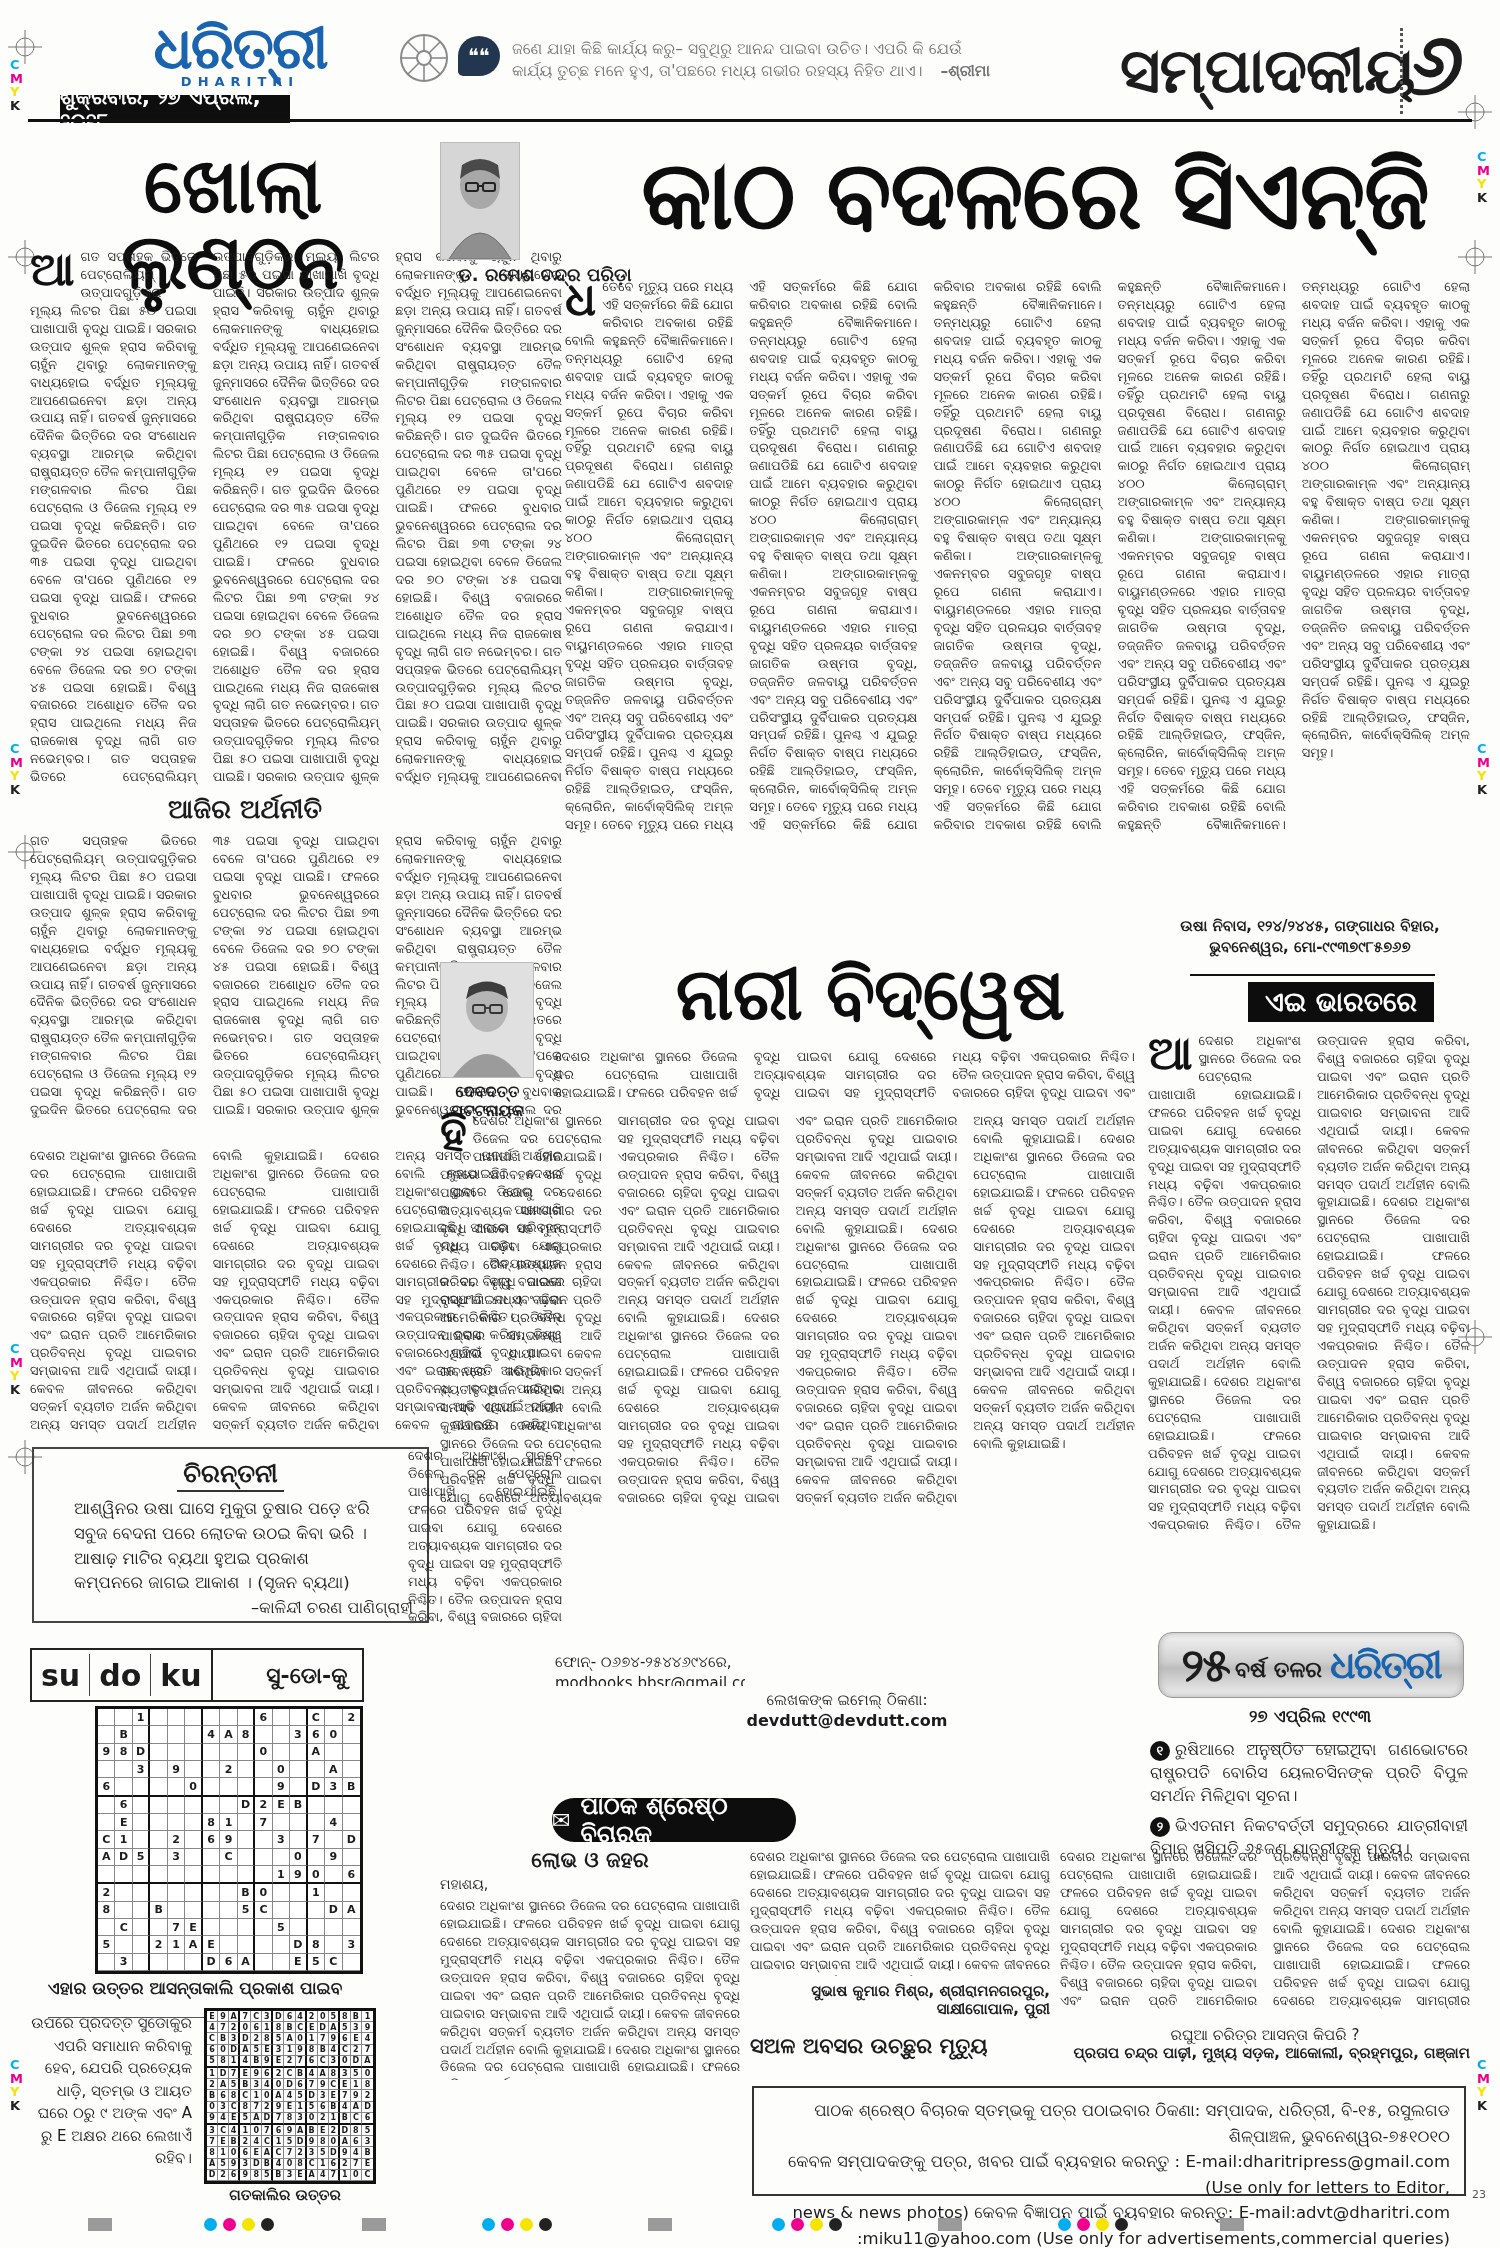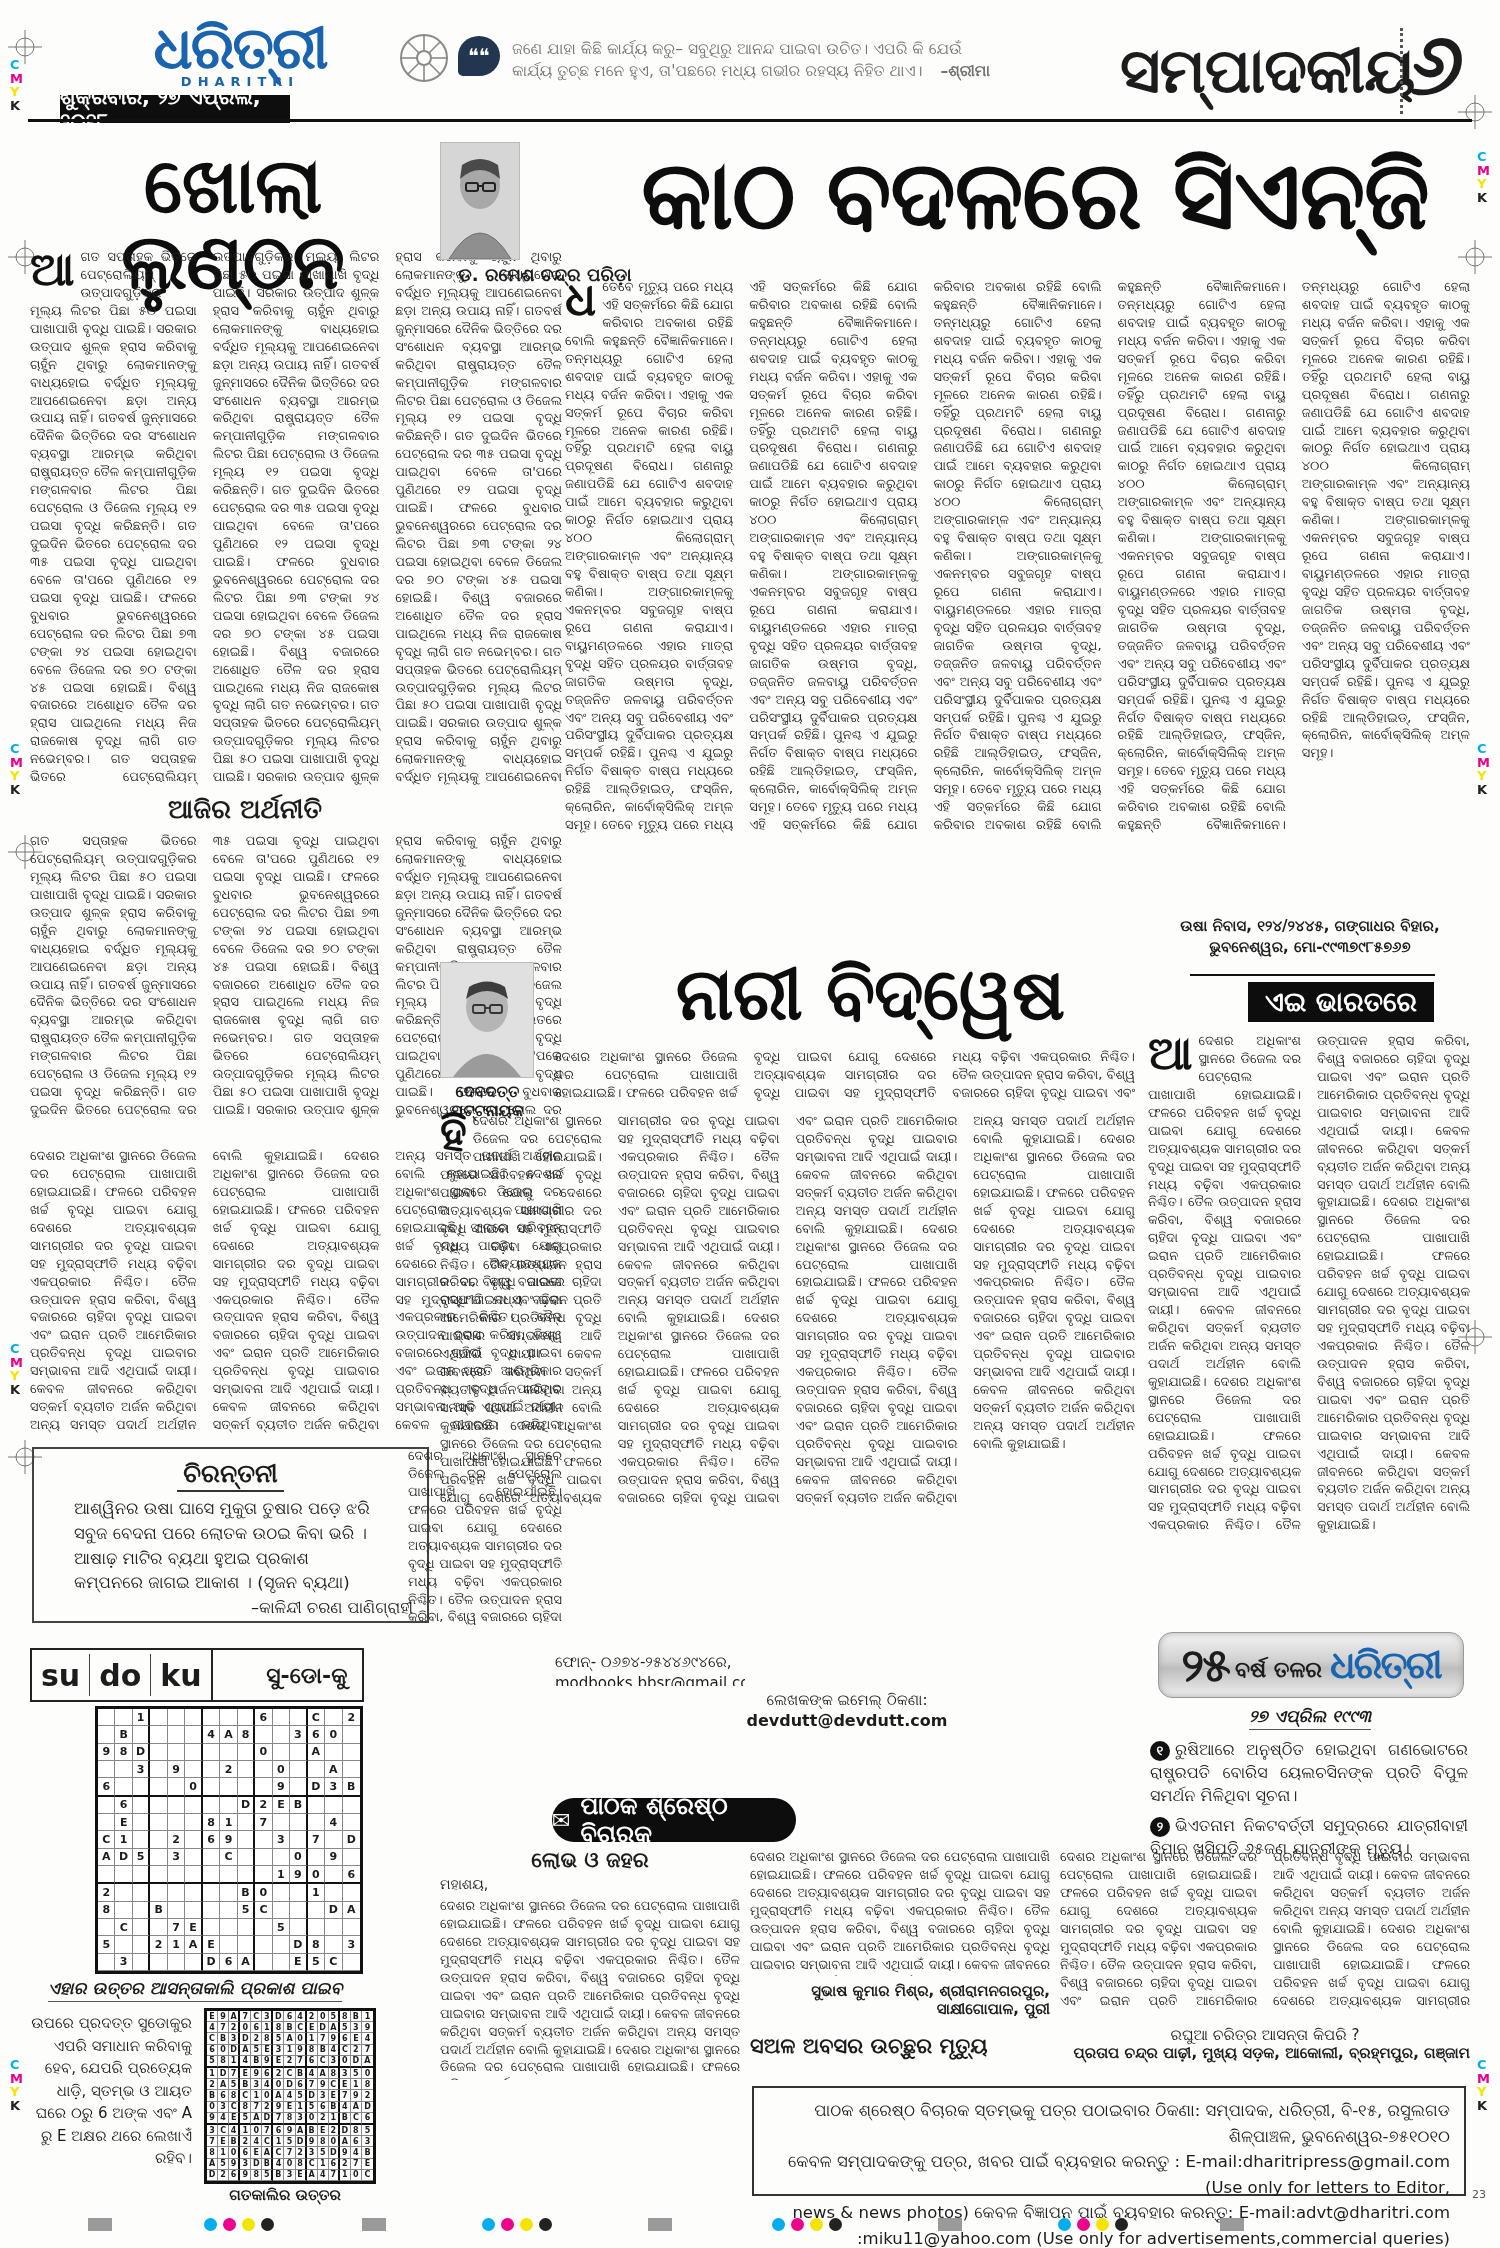--- a/index.html
+++ b/index.html
@@ -40,21 +40,21 @@
   #sud-head .vd2{width:2px;background:#222;}
   #sud-head .odia{font-size:22px;font-weight:bold;flex:1;justify-content:center;padding-left:48px;}
   .sgrid{display:grid;border:3px solid #111;background:#fff;}
   .sgrid div{display:flex;align-items:center;justify-content:center;
              border-right:1px solid #888;border-bottom:1px solid #888;font-weight:bold;}
   .sgrid div.br{border-right:2.5px solid #111;} .sgrid div.bb{border-bottom:2.5px solid #111;}
   .sgrid div:nth-child(15n){border-right:none;}
   #puz{grid-template-columns:repeat(15,1fr);width:262px;height:262px;font-size:11px;}
   #sol{grid-template-columns:repeat(15,1fr);width:166px;height:170px;font-size:8px;}
   .cap{font-size:17px;font-weight:bold;text-align:center;}
-  .cap u{text-decoration:none;border-bottom:1.5px solid #555;padding-bottom:3px;font-style:italic;}
+  .cap u{text-decoration:none;border-bottom:1.5px solid #555;padding-bottom:19px;}
   
   #y25{background:linear-gradient(180deg,#f4f4f4,#cfcfcf 45%,#bdbdbd 55%,#efefef);
        border:1px solid #999;border-radius:14px;display:flex;align-items:center;justify-content:center;
        box-shadow:inset 0 0 6px #aaa;}
   #y25 .n{font-size:46px;font-weight:bold;letter-spacing:-2px;}
   #y25 .l{font-size:22px;font-weight:bold;margin:8px 8px 0 6px;}
   #y25 .d{color:#1a63ae;font-size:38px;font-weight:bold;letter-spacing:-2px;}
   .bullet-num{display:inline-block;width:20px;height:20px;border-radius:50%;background:#111;color:#fff;
               font-size:13px;font-weight:bold;text-align:center;line-height:20px;margin-right:5px;}
   
@@ -443,21 +443,21 @@
       <div>6</div>
       <div class="br">A</div>
       <div></div>
       <div></div>
       <div class="br">E</div>
       <div>5</div>
       <div>C</div>
       <div></div>
     </div>
   <div class="abs cap" style="left:30px;top:1978px;width:330px"><u>ଏହାର ଉତ୍ତର ଆସନ୍ତାକାଲି ପ୍ରକାଶ ପାଇବ</u></div>
-  <div class="abs" style="left:30px;top:2012px;width:162px;height:178px;font-size:15px;line-height:1.5;text-align:right;overflow:hidden">ଉପରେ ପ୍ରଦତ୍ତ ସୁଡୋକୁର ଏପରି ସମାଧାନ କରିବାକୁ ହେବ, ଯେପରି ପ୍ରତ୍ୟେକ ଧାଡ଼ି, ସ୍ତମ୍ଭ ଓ ଆୟତ ଘରେ ୦ରୁ 6 ଅଙ୍କ ଏବଂ A ରୁ E ଅକ୍ଷର ଥରେ ଲେଖାଏଁ ରହିବ।</div>
+  <div class="abs" style="left:30px;top:2012px;width:162px;height:178px;font-size:15px;line-height:1.5;text-align:right;overflow:hidden">ଉପରେ ପ୍ରଦତ୍ତ ସୁଡୋକୁର ଏପରି ସମାଧାନ କରିବାକୁ ହେବ, ଯେପରି ପ୍ରତ୍ୟେକ ଧାଡ଼ି, ସ୍ତମ୍ଭ ଓ ଆୟତ ଘରେ ୦ରୁ ୯ ଅଙ୍କ ଏବଂ A ରୁ E ଅକ୍ଷର ଥରେ ଲେଖାଏଁ ରହିବ।</div>
   <div id="sol" class="sgrid abs" style="left:204px;top:2008px">
       <div>E</div>
       <div>9</div>
       <div class="br">A</div>
       <div>7</div>
       <div>C</div>
       <div class="br">3</div>
       <div>D</div>
       <div>6</div>
       <div class="br">4</div>

